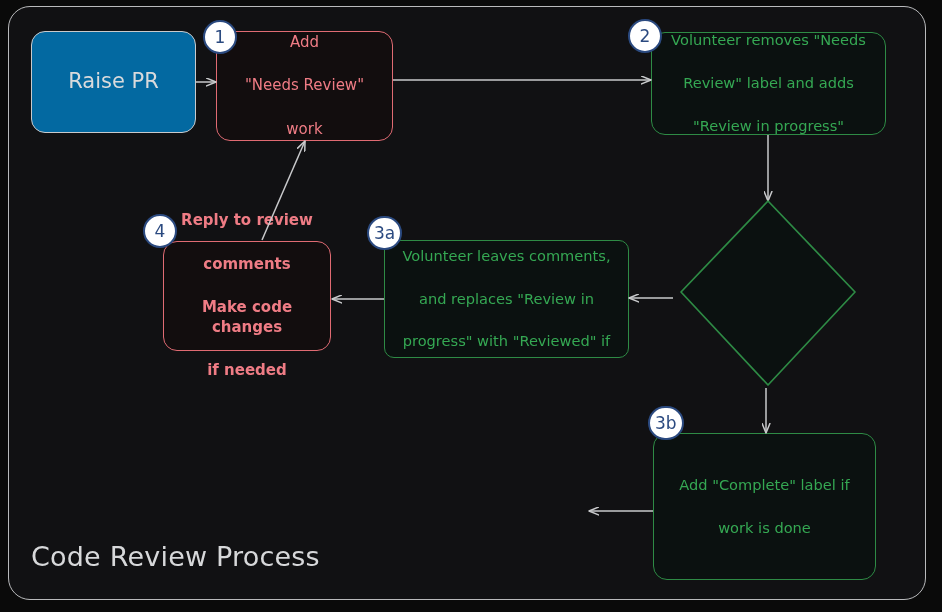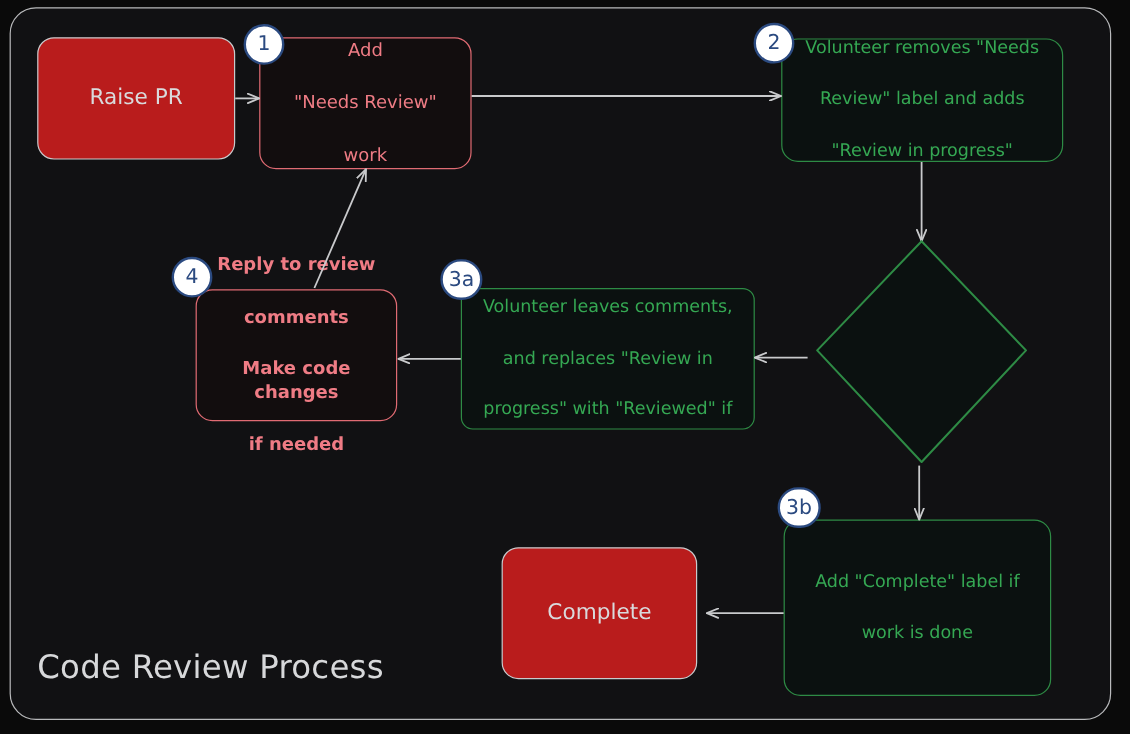--- a/index.html
+++ b/index.html
@@ -38,22 +38,22 @@
     align-items: center;
     justify-content: center;
     text-align: center;
     border-radius: 14px;
     line-height: 1.30;
     gap: 24px;
   }
   .node-plain {
     border: 1.7px solid #c9cacc;
     color: #d9dadc;
-    background: #b91c1c;
-    font-size: 18px;
+    background: #0369a1;
+    font-size: 21px;
   }
   .node-red {
     border: 1.7px solid #e06b73;
     color: #ef7c85;
     background: #120d0e;
     font-size: 15px;
   }
   .node-green {
     border: 1.7px solid #2e8b45;
     color: #35a853;
@@ -224,19 +224,16 @@
   <div class="node node-red" style="left:163px; top:241px; width:168px; height:110px; flex-direction:column;font-weight:bold;">
     <span>Reply to review</span>
     <span>comments</span>
     <span>Make code changes</span>
     <span>if needed</span>
   </div>
   <div class="badge" style="left:143px; top:214px;">
     <span>4</span>
   </div>
 
-  <div class="node node-plain" style="left:418px; top:456px; width:163px; height:110px;">
-    <span>Complete</span>
-  </div>
 
   <div id="title">Code Review Process</div>
 
 </div>
 
 </body></html>

